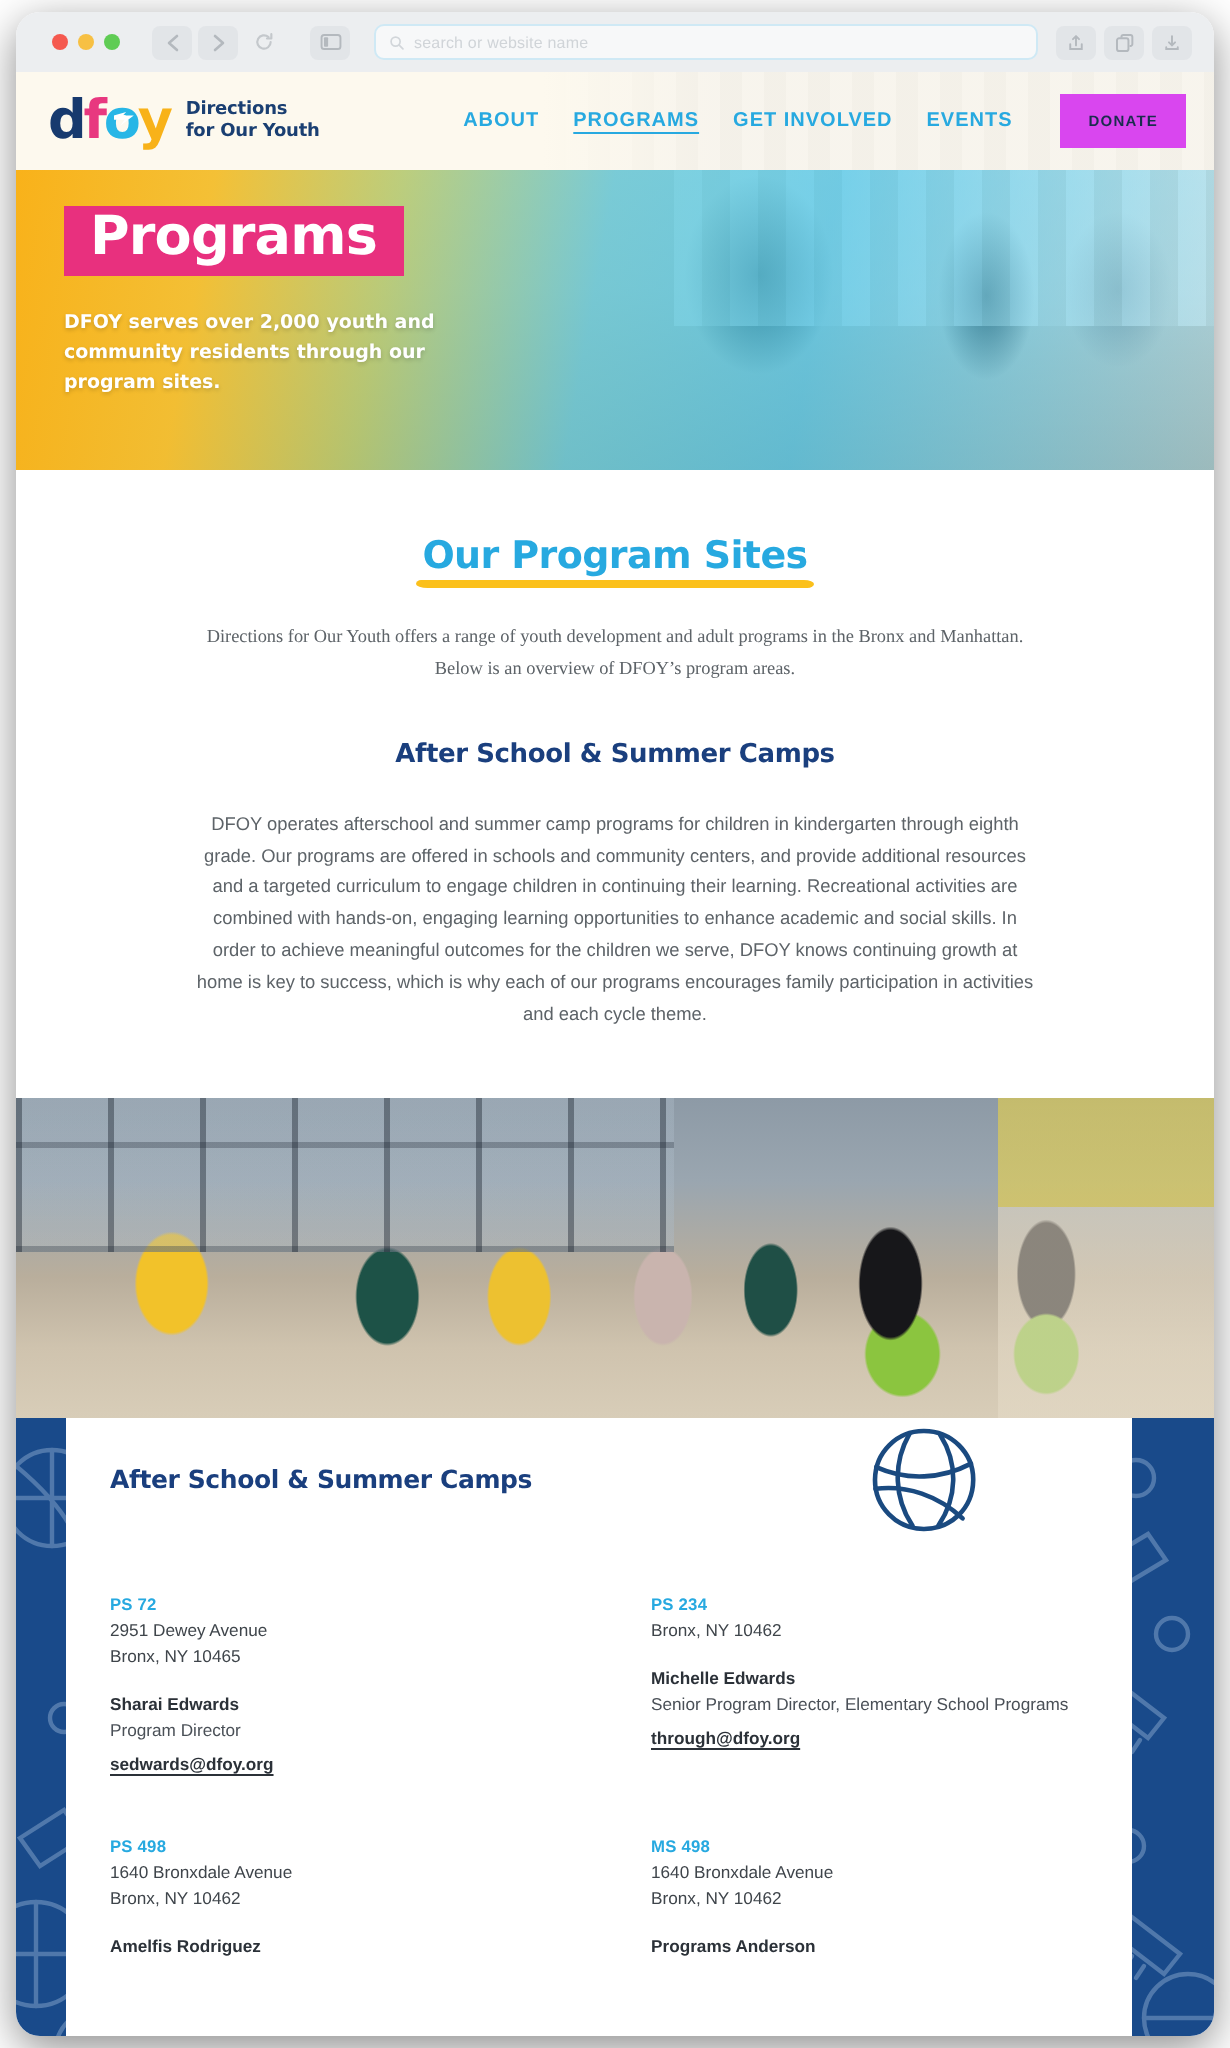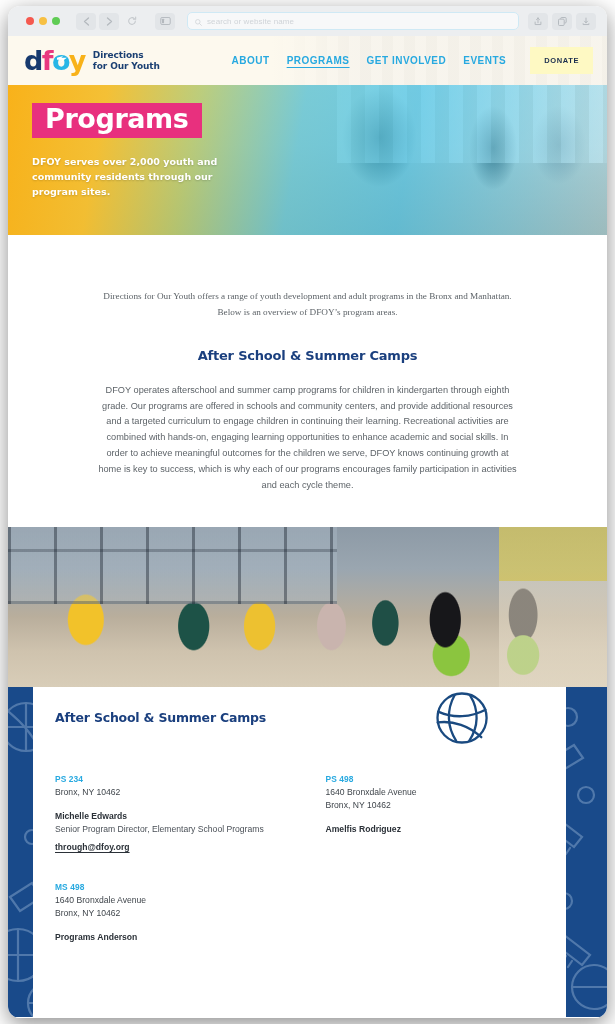--- a/index.html
+++ b/index.html
@@ -85,21 +85,21 @@
     font-size:9px; font-weight:700; line-height:1.22; color:#1a3f72;
     font-family:"DejaVu Sans", sans-serif; letter-spacing:-.1px;
   }
   .main-nav{ position:relative; z-index:2; margin-left:auto; display:flex; align-items:center; gap:17px; }
   .nav-link{
     font-size:10px; font-weight:700; color:#27a9e0;
     letter-spacing:.5px; text-transform:uppercase; white-space:nowrap;
   }
   .nav-link.active{ text-decoration:underline; text-underline-offset:2.5px; }
   .donate-btn{
-    background:#fef9c3; color:#1a2d4e;
+    background:#d946ef; color:#1a2d4e;
     font-size:7.5px; font-weight:800; letter-spacing:.6px;
     padding:9px 14px; margin-left:7px; white-space:nowrap;
   }
 
   
   .hero{ position:relative; height:150px; overflow:hidden; }
   .hero-photo{
     position:absolute; inset:0;
     background:
       radial-gradient(ellipse 60px 80px at 62% 35%, #2b2b2e 0%, rgba(43,43,46,0) 62%),
@@ -321,20 +321,21 @@
     <div class="hero">
       <div class="hero-photo"></div>
       <div class="hero-grad"></div>
       <div class="hero-inner">
         <div class="hero-title">Programs</div>
         <div class="hero-sub">DFOY serves over 2,000 youth and community residents through our program sites.</div>
       </div>
     </div>
 
     <div class="intro">
+      <h2 class="section-title">Our Program Sites</h2>
       <p class="intro-text">Directions for Our Youth offers a range of youth development and adult programs in the Bronx and Manhattan. Below is an overview of DFOY’s program areas.</p>
       <h3 class="sub-title">After School &amp; Summer Camps</h3>
       <p class="body-text">DFOY operates afterschool and summer camp programs for children in kindergarten through eighth grade. Our programs are offered in schools and community centers, and provide additional resources and a targeted curriculum to engage children in continuing their learning. Recreational activities are combined with hands-on, engaging learning opportunities to enhance academic and social skills. In order to achieve meaningful outcomes for the children we serve, DFOY knows continuing growth at home is key to success, which is why each of our programs encourages family participation in activities and each cycle theme.</p>
     </div>
 
     <div class="photo-band">
       <div class="band-photo"></div>
     </div>
 
     <div class="doodle-section">
@@ -374,20 +375,29 @@
                 <path d="M36.2 5.6c4.4 7 6.6 14.8 6.4 22.8-.2 8-2.8 15.6-7.4 22.4"></path>
                 <path d="M4.1 21.6c7.6 3.4 15.6 5 24 4.6 8.4-.4 16.2-2.6 23.4-6.4"></path>
                 <path d="M3.7 32.4c7.8-1 15.6-.2 23.2 2.4 7.6 2.6 14.4 6.8 20.4 12.4"></path>
               </g>
             </svg>
           </div>
         </div>
 
         <div class="site-grid">
 
+          <div class="site-col">
+            <div class="site-name">PS 72</div>
+            <div class="site-addr">2951 Dewey Avenue</div>
+            <div class="site-addr">Bronx, NY 10465</div>
+            <div class="site-gap"></div>
+            <div class="site-person">Sharai Edwards</div>
+            <div class="site-role">Program Director</div>
+            <a class="site-email">sedwards@dfoy.org</a>
+          </div>
 
           <div class="site-col">
             <div class="site-name">PS 234</div>
             <div class="site-addr">Bronx, NY 10462</div>
             <div class="site-gap"></div>
             <div class="site-person">Michelle Edwards</div>
             <div class="site-role">Senior Program Director, Elementary School Programs</div>
             <a class="site-email">through@dfoy.org</a>
           </div>
 

